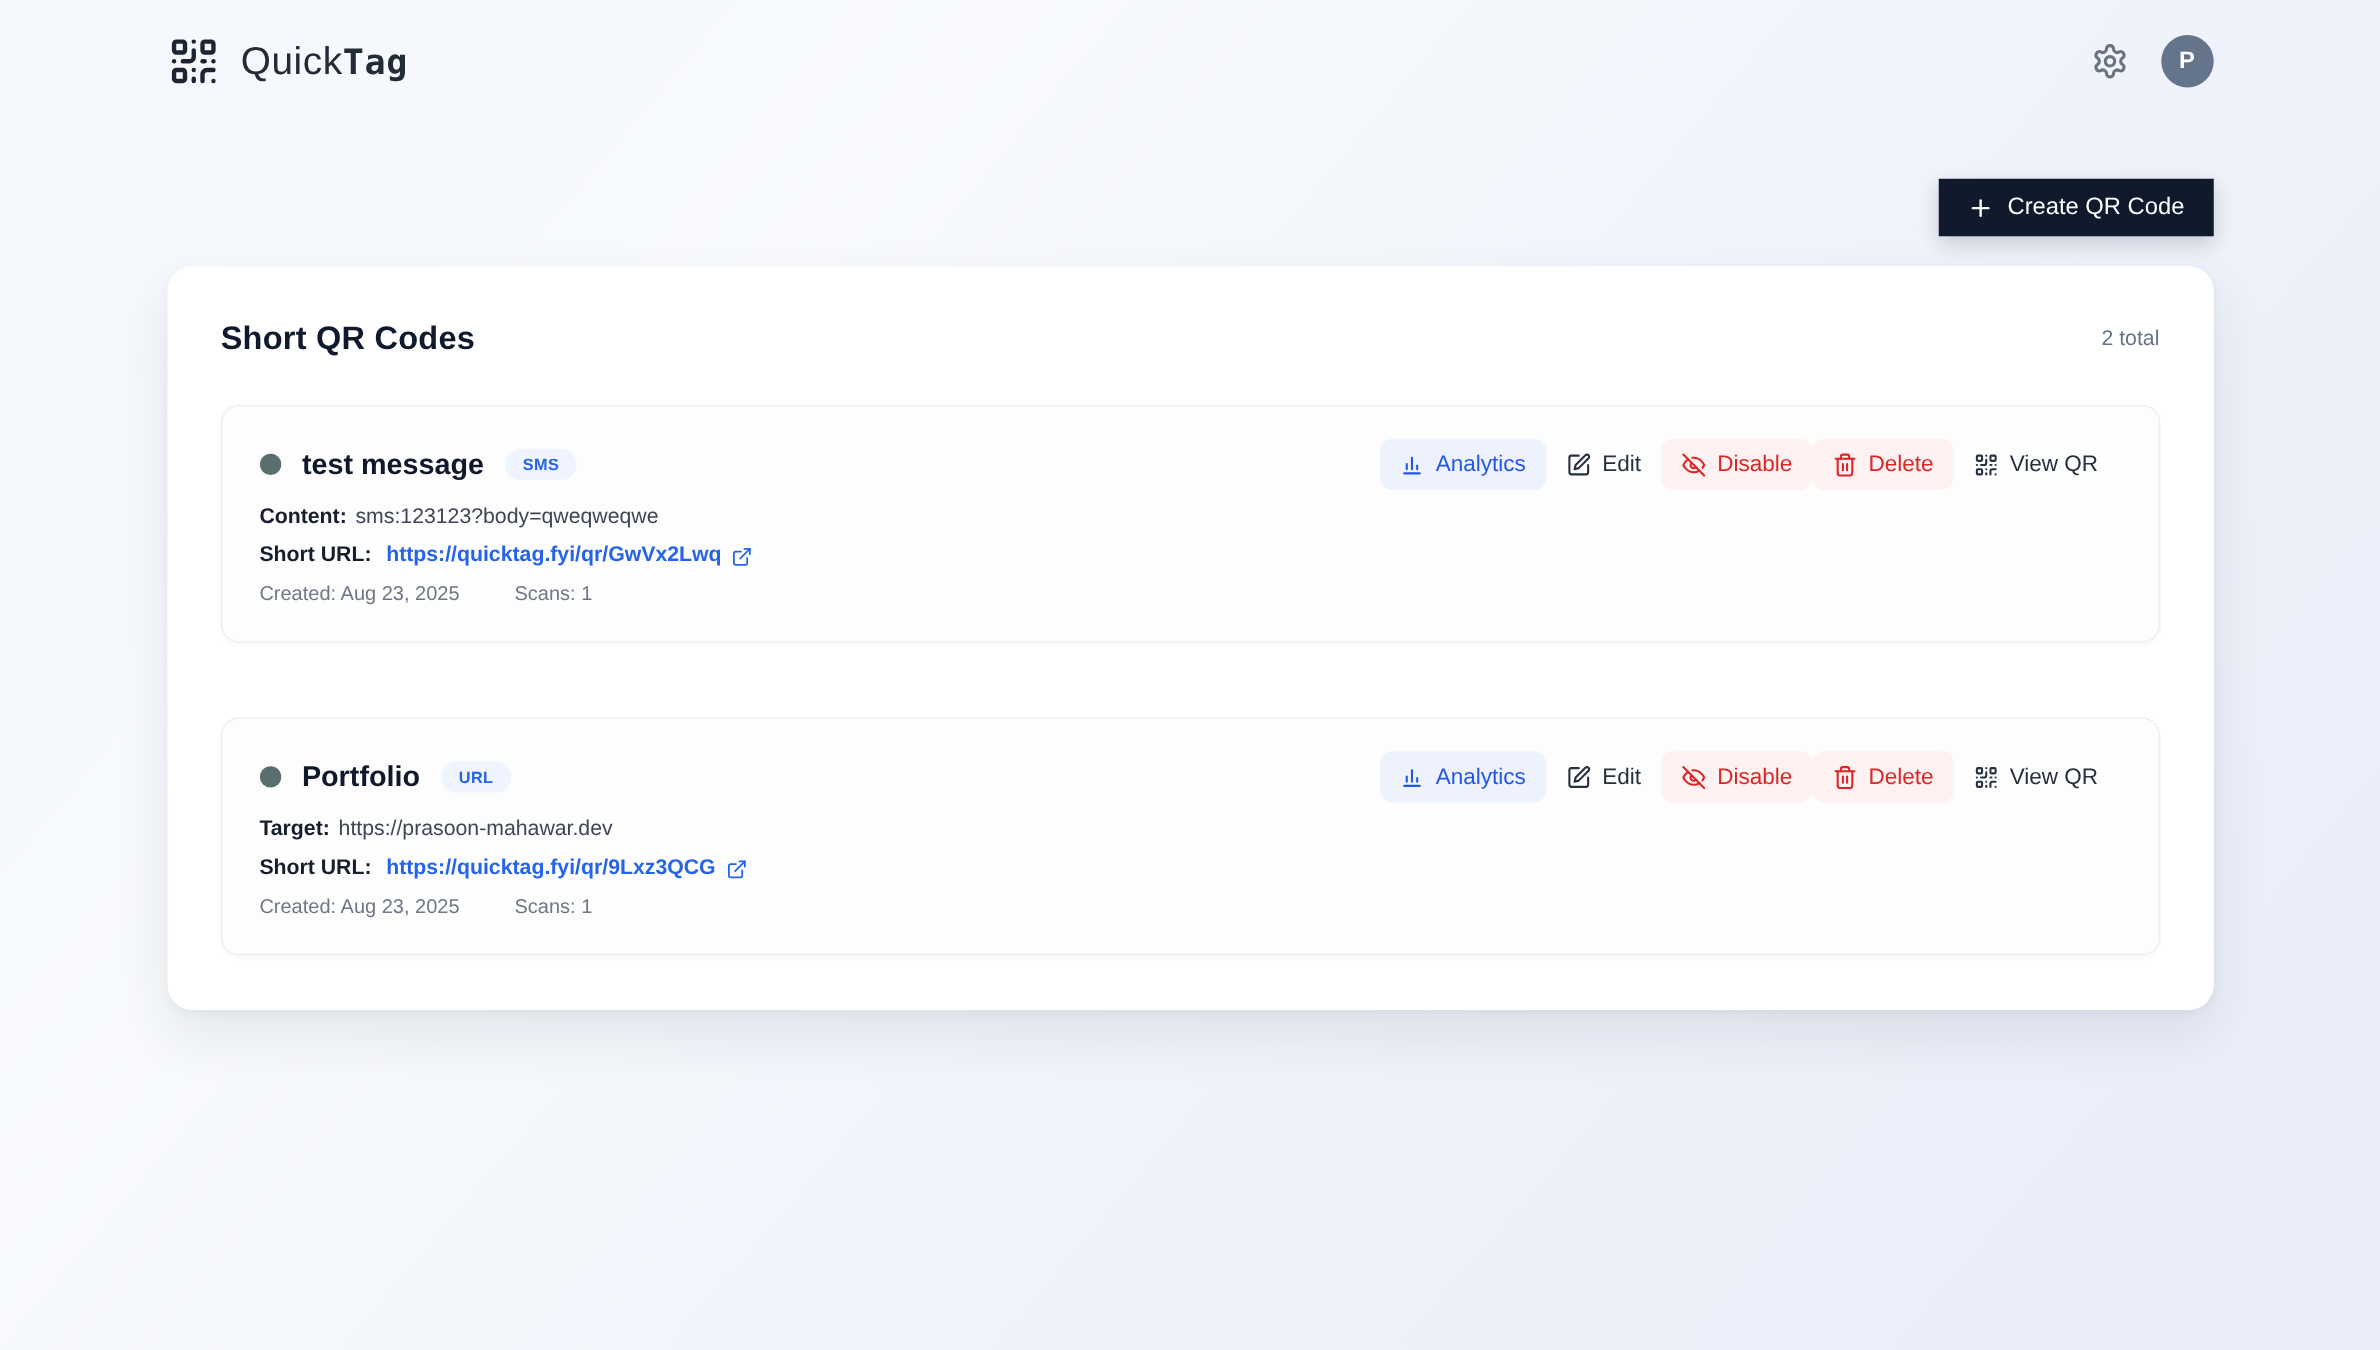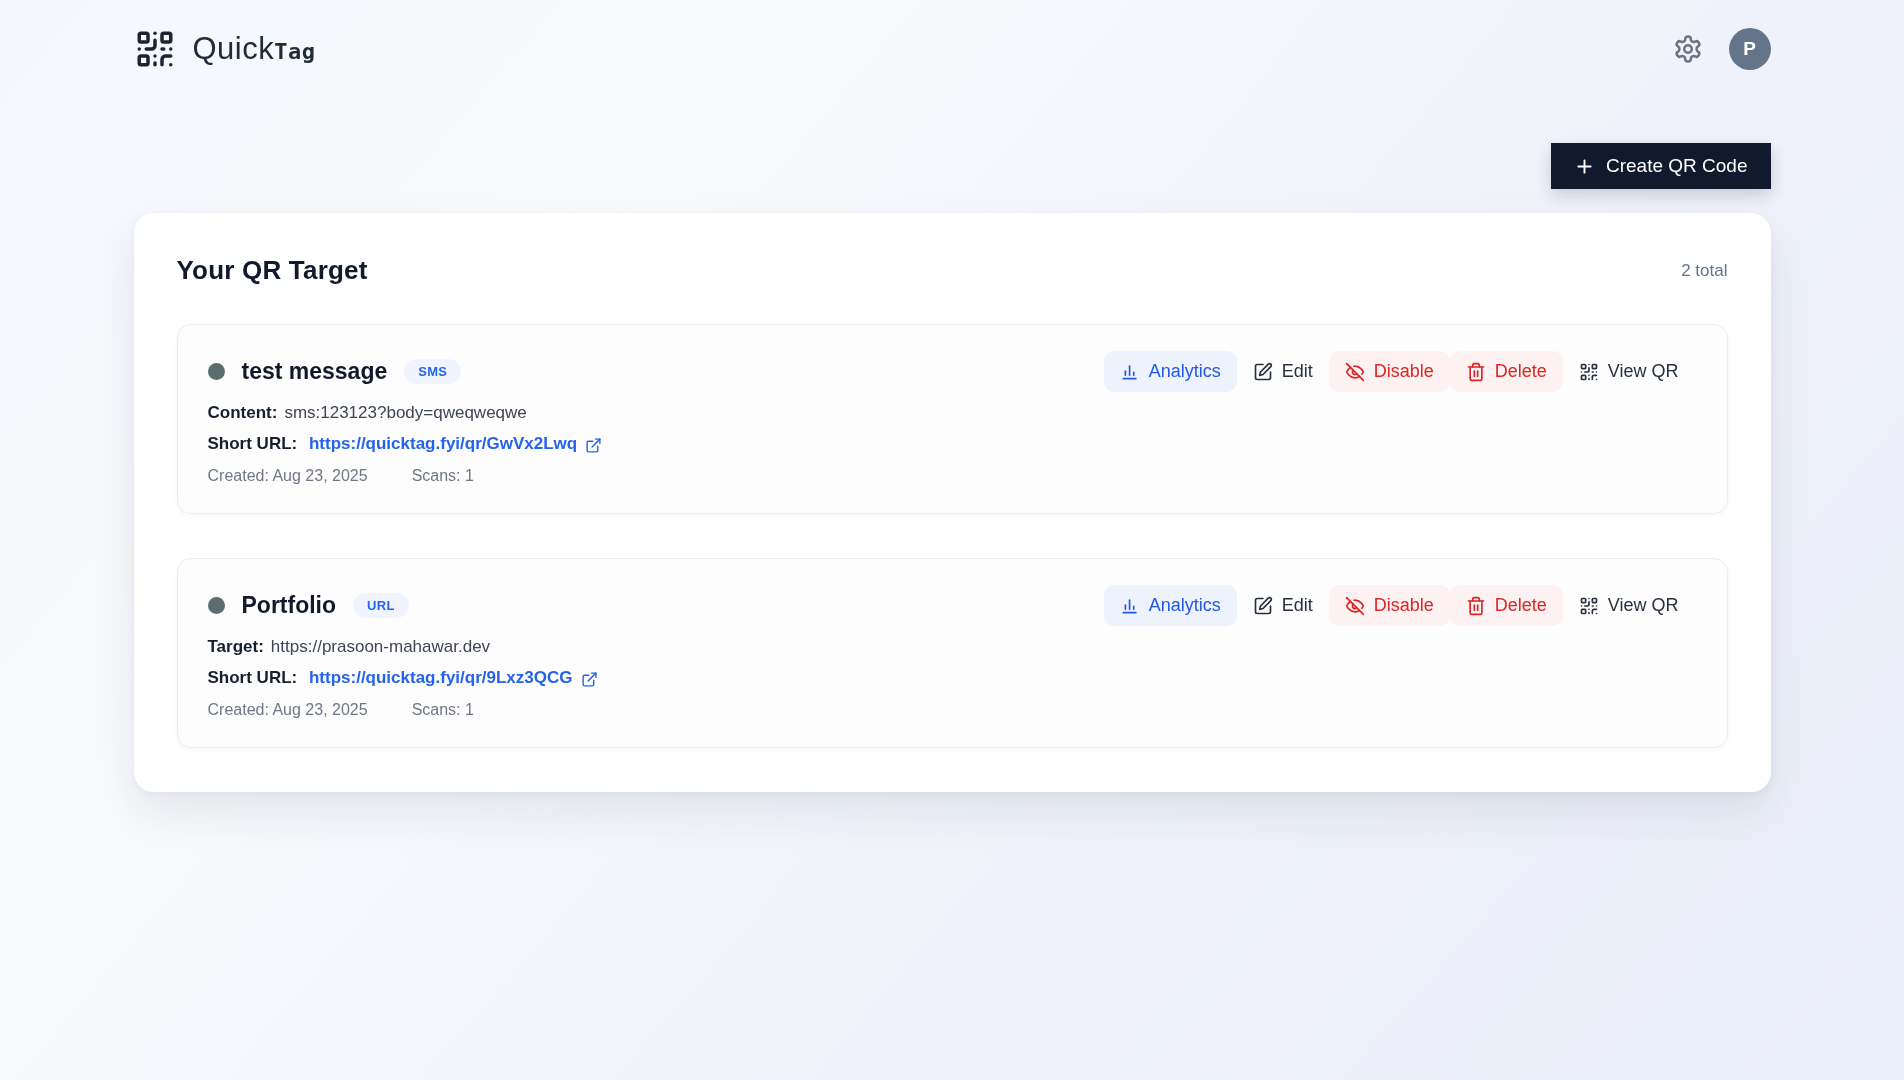--- a/index.html
+++ b/index.html
@@ -11,21 +11,21 @@
   }
   svg { display:block; }
   .page { width:1637px; margin:0 auto; }
 
   
   .topbar { display:flex; justify-content:space-between; align-items:center; padding-top:28px; }
   .logo { display:flex; align-items:center; gap:17px; }
   .logo-qr { width:42px; height:42px; color:#1c2433; }
   .brand { font-size:31px; letter-spacing:.5px; color:#232b39; display:flex; align-items:baseline; }
   .brand-quick { font-weight:400; }
-  .brand-tag { font-family:"DejaVu Sans Mono", monospace; font-weight:700; font-size:22px; }
+  .brand-tag { font-family:"DejaVu Sans Mono", monospace; font-weight:700; font-size:28px; }
   .topbar-right { display:flex; align-items:center; gap:26px; }
   .gear-btn { width:30px; height:30px; color:#6b7280; background:none; border:none; cursor:pointer; padding:0; }
   .avatar { width:42px; height:42px; border-radius:50%; background:#64748b; color:#ffffff;
             display:flex; align-items:center; justify-content:center; font-size:19px; font-weight:600;
             border:none; cursor:pointer; }
 
   
   .create-row { display:flex; justify-content:flex-end; margin-top:73px; }
   .create-btn { display:flex; align-items:center; gap:11px; background:#101a2c; color:#ffffff;
                 border:none; border-radius:0; padding:12px 23px; font-size:19px; font-weight:500;
@@ -35,21 +35,21 @@
   
   .panel { margin-top:24px; background:#ffffff; border-radius:20px; padding:42px 43px 44px 43px;
            box-shadow:0 20px 45px rgba(30,41,59,.09), 0 3px 8px rgba(30,41,59,.04); }
   .panel-header { display:flex; justify-content:space-between; align-items:center; margin-bottom:38px; }
   .panel-title { font-size:26px; font-weight:700; color:#101a2c; letter-spacing:.2px; }
   .panel-total { font-size:17px; color:#64748b; }
 
   
   .qr-card { background:#fdfdfe; border:1px solid #ececf2; border-radius:14px; padding:26px 32px 28px 30px;
              box-shadow:0 2px 4px rgba(30,41,59,.04); }
-  .qr-card + .qr-card { margin-top:44px; }
+  .qr-card + .qr-card { margin-top:60px; }
 
   .row-top { display:flex; justify-content:space-between; align-items:center; margin-bottom:8px; }
   .title-group { display:flex; align-items:center; gap:17px; }
   .status-dot { width:17px; height:17px; border-radius:50%; background:#5a6e6e; }
   .qr-name { font-size:23px; font-weight:700; color:#10182b; }
   .type-badge { font-size:13px; font-weight:700; letter-spacing:.3px; color:#2563eb;
                 background:#eff4fe; padding:5px 14px; border-radius:999px; }
 
   .actions { display:flex; align-items:center; }
   .btn { display:flex; align-items:center; gap:9px; font-size:18px; font-family:inherit;
@@ -158,21 +158,21 @@
         <svg viewBox="0 0 24 24" width="21" height="21">
             <use href="#i-plus"></use>
           </svg>
       </span>
       <span>Create QR Code</span>
     </button>
   </div>
 
   <div class="panel">
     <div class="panel-header">
-      <div class="panel-title">Your QR Target</div>
+      <div class="panel-title">Short QR Codes</div>
       <div class="panel-total">2 total</div>
     </div>
 
     <div class="qr-card">
       <div class="row-top">
         <div class="title-group">
           <span class="status-dot"></span>
           <span class="qr-name">test message</span>
           <span class="type-badge">SMS</span>
         </div>

